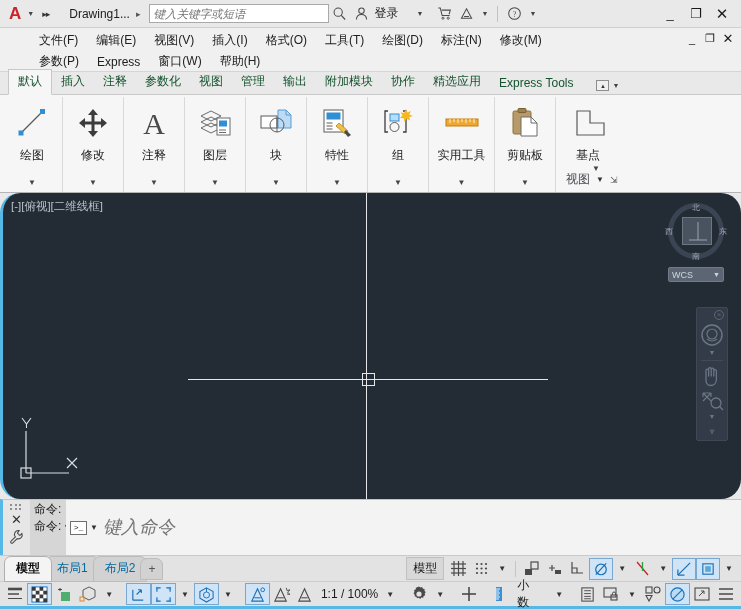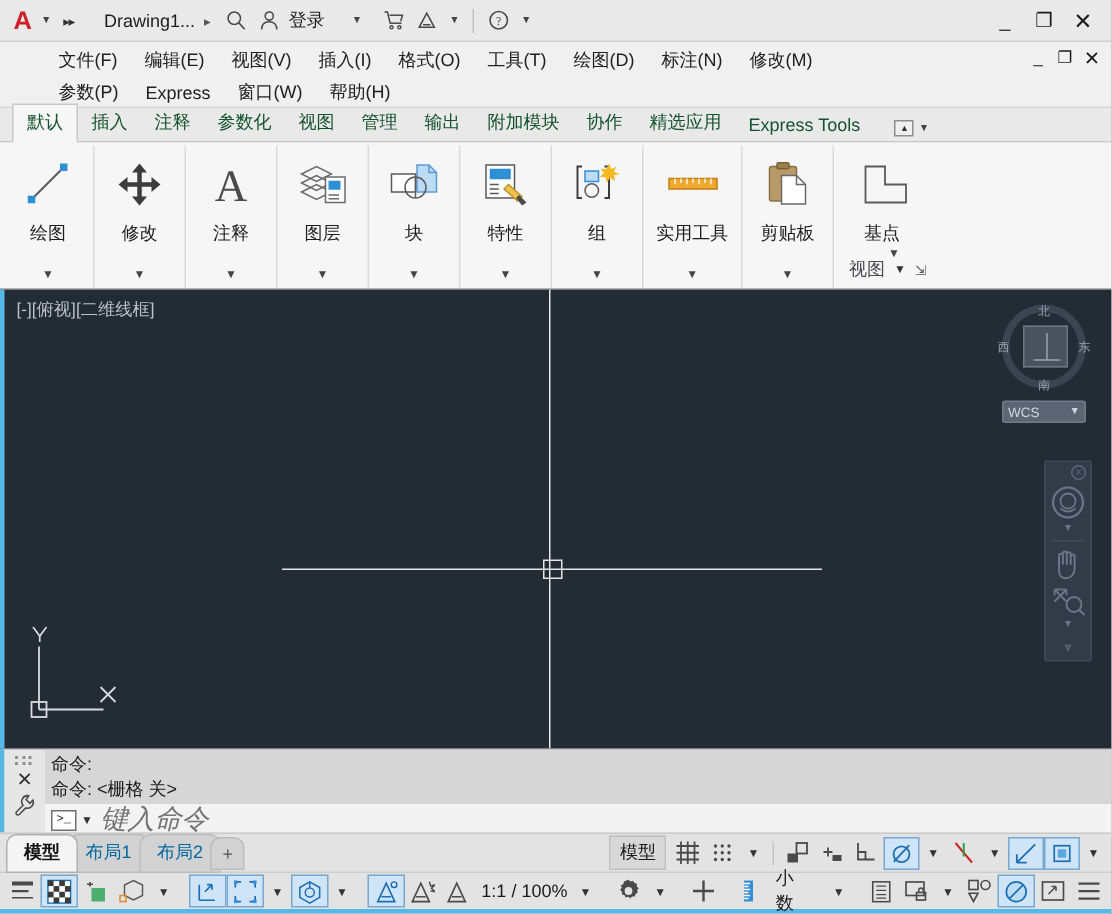--- a/index.html
+++ b/index.html
@@ -84,21 +84,21 @@
     font-size:8px; color:#444; cursor:pointer; line-height:1;}
   .panel.last .panel-label{ margin-left:6px; }
   .basepoint-drop{ font-size:8px; color:#444; margin-left:22px; margin-top:1px; line-height:1;}
   .view-row{ position:absolute; bottom:4px; left:10px; display:flex; align-items:center; gap:6px;}
   .view-row .vt{ font-size:12px; color:#4a4a52; }
   .view-row .vc{ font-size:8px; color:#333; }
   .view-row .vd{ font-size:9px; color:#555; }
 
   
   .canvas-wrap{ flex:1 1 auto; position:relative; background:#232b35; overflow:hidden;
-    border-left:3px solid #56b8e6; }
+    border-left:3px solid #56b8e6;border-radius:20px; }
   .vp-label{ position:absolute; left:8px; top:6px; font-size:11.5px; color:#b9c0c8; letter-spacing:0px;}
   .crosshair-v{ position:absolute; left:363px; top:0; bottom:0; width:1px; background:#e4e6e8; }
   .crosshair-h{ position:absolute; top:186px; left:185px; width:360px; height:1px; background:#e4e6e8; }
   .pickbox{ position:absolute; left:359px; top:180px; width:13px; height:13px;
     border:1px solid #e4e6e8; background:transparent; }
   .ucs{ position:absolute; left:14px; bottom:18px; width:62px; height:70px; }
   
   .viewcube{ position:absolute; right:12px; top:8px; width:66px; height:84px; }
   .vcube-ring{ position:absolute; left:5px; top:2px; width:56px; height:56px; border-radius:50%;
     border:5px solid #3b4452; }
@@ -123,21 +123,21 @@
 
   
   .cmdline{ flex:0 0 56px; height:56px; background:#e6e6e6; display:flex;
     border-top:1px solid #c4c4c4; border-left:3px solid #56b8e6; }
   .cmd-left{ width:27px; flex:0 0 27px; display:flex; flex-direction:column;
     align-items:center; padding-top:2px; gap:1px; background:#e6e6e6;}
   .grip{ width:13px; height:7px; display:grid; grid-template-columns:repeat(3,1fr);
     grid-template-rows:repeat(2,1fr); gap:1px; margin-top:2px;}
   .grip i{ background:#8f8f8f; display:block; width:2px; height:2px;}
   .cmd-x{ font-size:13px; color:#333; cursor:pointer; line-height:1; margin-top:1px;}
-  .cmd-body{ flex:1 1 auto; display:flex; flex-direction:column; }
+  .cmd-body{ flex:1 1 auto; display:flex; flex-direction:row; }
   .cmd-hist{ flex:0 0 36px; background:#d6d6d6; padding:1px 0 0 4px; overflow:hidden;}
   .cmd-hist div{ font-size:12px; color:#1b1b1b; line-height:17px; white-space:nowrap;}
   .cmd-input-row{ flex:1 1 auto; display:flex; align-items:center; background:#f3f3f3; padding-left:4px;}
   .cmd-prompt-ic{ width:17px; height:14px; border:1px solid #6f6f6f; background:#fff;
     display:flex; align-items:center; justify-content:center; font-size:8px; color:#222;
     font-family:"Liberation Mono",monospace;}
   .cmd-car{ font-size:8px; color:#333; padding:0 5px 0 3px;}
   .cmd-input-row input{ border:none; outline:none; background:transparent; font-size:18px;
     font-style:italic; color:#8e8e8e; width:320px; font-family:"Liberation Sans",sans-serif;}
 
@@ -169,20 +169,23 @@
 <body>
 
 <div id="app">
 
   <div class="titlebar">
     <div class="logo-a">A</div>
     <div class="tb-caret">▼</div>
     <div class="tb-dblarrow">▸▸</div>
     <div class="doc-name">Drawing1...</div>
     <div class="tb-arrow-right">▸</div>
+    <div class="search-box">
+      <input type="text" placeholder="键入关键字或短语" style="">
+    </div>
     <div class="ic tb-ic">
       <svg width="15" height="15" viewBox="0 0 16 16">
           <circle cx="6.6" cy="6.6" r="4.4" fill="none" stroke="#4a4a4a" stroke-width="1.1"></circle>
           <line x1="9.9" y1="9.9" x2="14" y2="14.4" stroke="#4a4a4a" stroke-width="1.2"></line>
         </svg>
     </div>
     <div class="ic tb-ic">
       <svg width="15" height="15" viewBox="0 0 16 16">
           <circle cx="8" cy="5" r="2.9" fill="none" stroke="#4a4a4a" stroke-width="1.1"></circle>
           <path d="M2.6 14.5 C2.6 10.6 5 9 8 9 C11 9 13.4 10.6 13.4 14.5" fill="none" stroke="#4a4a4a" stroke-width="1.1"></path>

